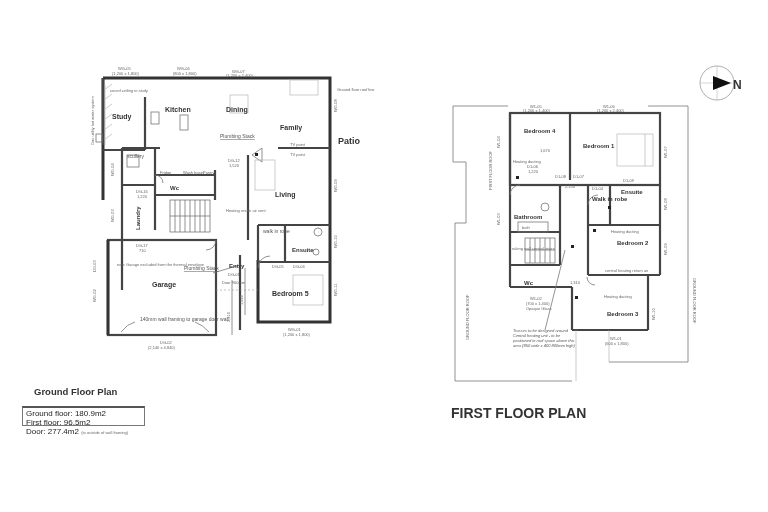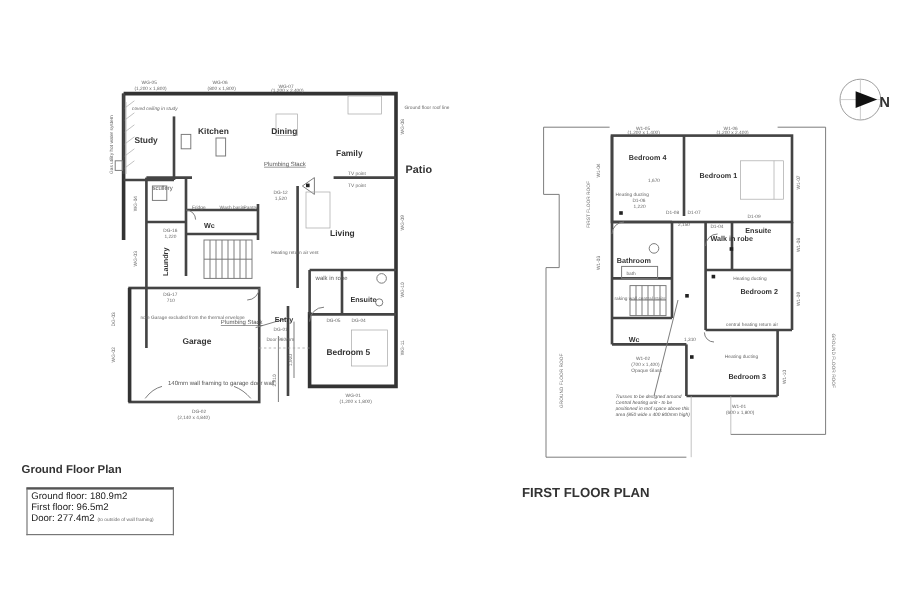--- a/index.html
+++ b/index.html
@@ -6,22 +6,22 @@
   body { width:768px; height:512px; position:relative; overflow:hidden; font-family:"Liberation Sans", sans-serif; color:#333; }
   svg { position:absolute; left:0; top:0; }
   .wall { stroke:#444; stroke-width:2.2; fill:none; }
   .wallthick { stroke:#333; stroke-width:3; fill:none; }
   .thin { stroke:#777; stroke-width:0.8; fill:none; }
   .faint { stroke:#aaa; stroke-width:0.6; fill:none; }
   .dash { stroke:#999; stroke-width:0.6; fill:none; stroke-dasharray:2 2; }
   .room { font-family:"Liberation Sans", sans-serif; font-weight:bold; fill:#333; }
   .tiny { font-family:"Liberation Sans", sans-serif; fill:#666; font-size:4px; }
   .small { font-family:"Liberation Sans", sans-serif; fill:#555; font-size:5px; }
-  .title { position:absolute; font-weight:bold; color:#333; font-family:"Liberation Sans", sans-serif; }
-  #area-box { position:absolute; left:22px; top:406px; width:123px; height:40px; border:1px solid #777; border-top:2px solid #555; padding:1px 3px; font-size:8px; line-height:9px; color:#222; box-sizing:border-box; }
+  .title { position:absolute; font-weight:bold; color:#333; font-family:"Liberation Sans", sans-serif;margin-left:16px; }
+  #area-box { position:absolute; left:22px; top:406px; width:123px; height:20px; border:1px solid #777; border-top:2px solid #555; padding:1px 3px; font-size:8px; line-height:9px; color:#222; box-sizing:border-box; }
   #area-box .note-small { font-size:4px; color:#666; }
 </style>
 </head>
 <body>
 
 <svg width="768" height="512" viewBox="0 0 768 512">
 
   <g>
 
     <polyline class="wallthick" points="103,78 330,78 330,322 258,322 258,260"></polyline>
@@ -260,19 +260,19 @@
   <g>
     <circle cx="717" cy="83" r="17" fill="none" stroke="#999" stroke-width="0.8"></circle>
     <line x1="717" y1="66" x2="717" y2="100" stroke="#bbb" stroke-width="0.6"></line>
     <line x1="700" y1="83" x2="734" y2="83" stroke="#bbb" stroke-width="0.6"></line>
     <polygon points="713,76 731,83 713,90" fill="#111"></polygon>
   </g>
   <text class="room" x="733" y="89" font-size="12">N</text>
 </svg>
 
 <div class="title" style="left:18px; top:386px; font-size:9.5px;">Ground Floor Plan</div>
-<div class="title" style="left:400px; top:405px; font-size:11px;padding-left:35px;">FIRST FLOOR PLAN</div>
+<div class="title" style="left:400px; top:405px; font-size:14px;padding-left:35px;">FIRST FLOOR PLAN</div>
 
 <div id="area-box">
   <div>Ground floor: 180.9m2</div>
   <div>First floor:  96.5m2</div>
   <div><span>Door: 277.4m2</span> <span class="note-small">(to outside of wall framing)</span></div>
 </div>
 
 </body></html>

